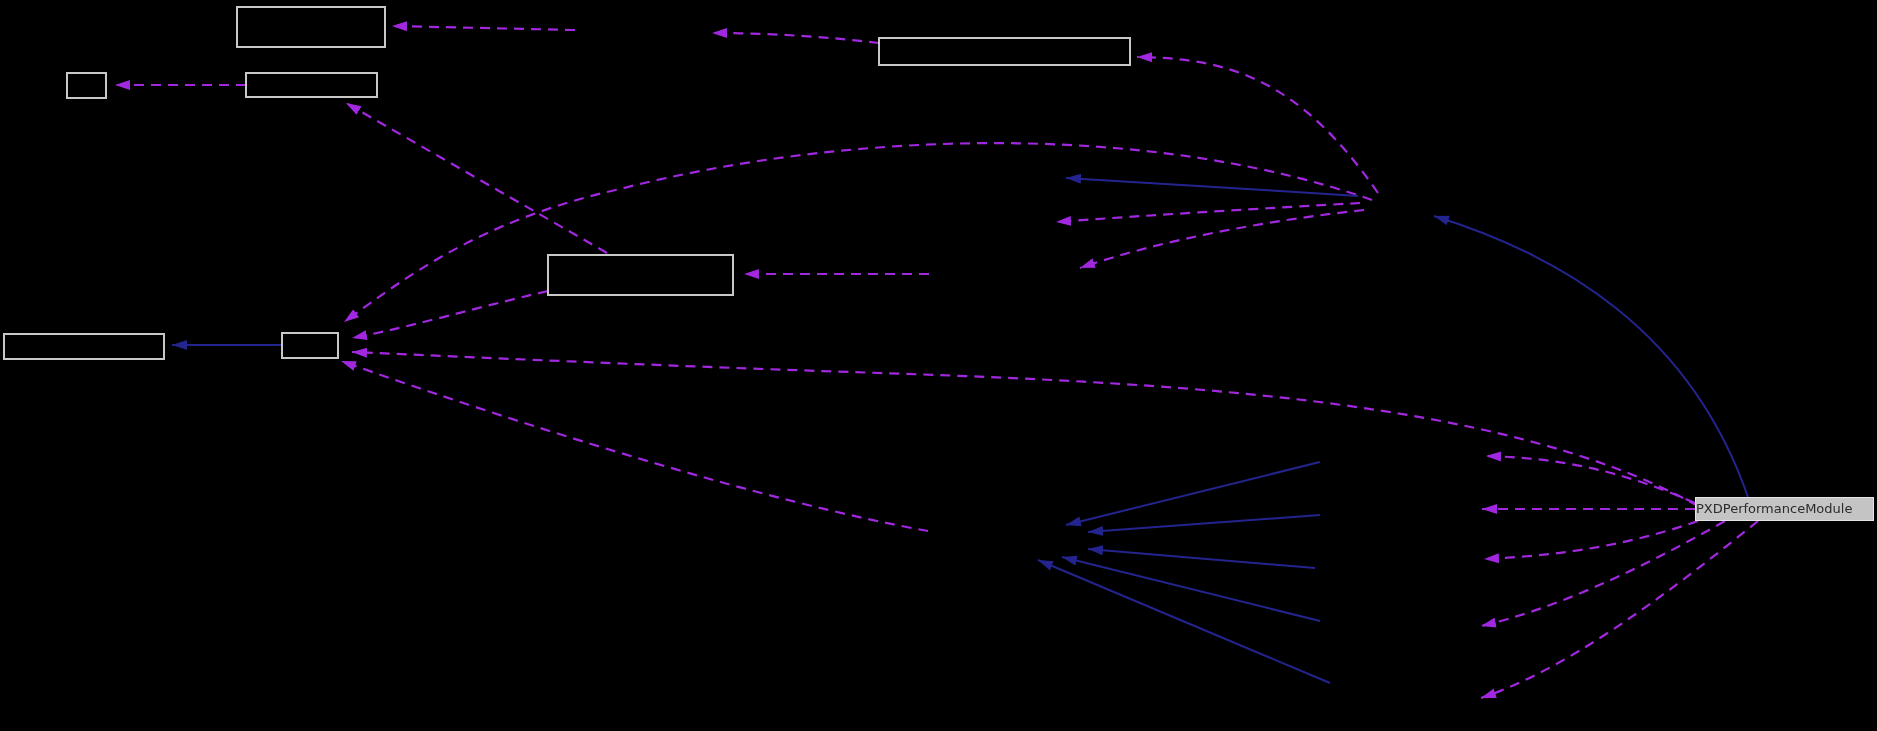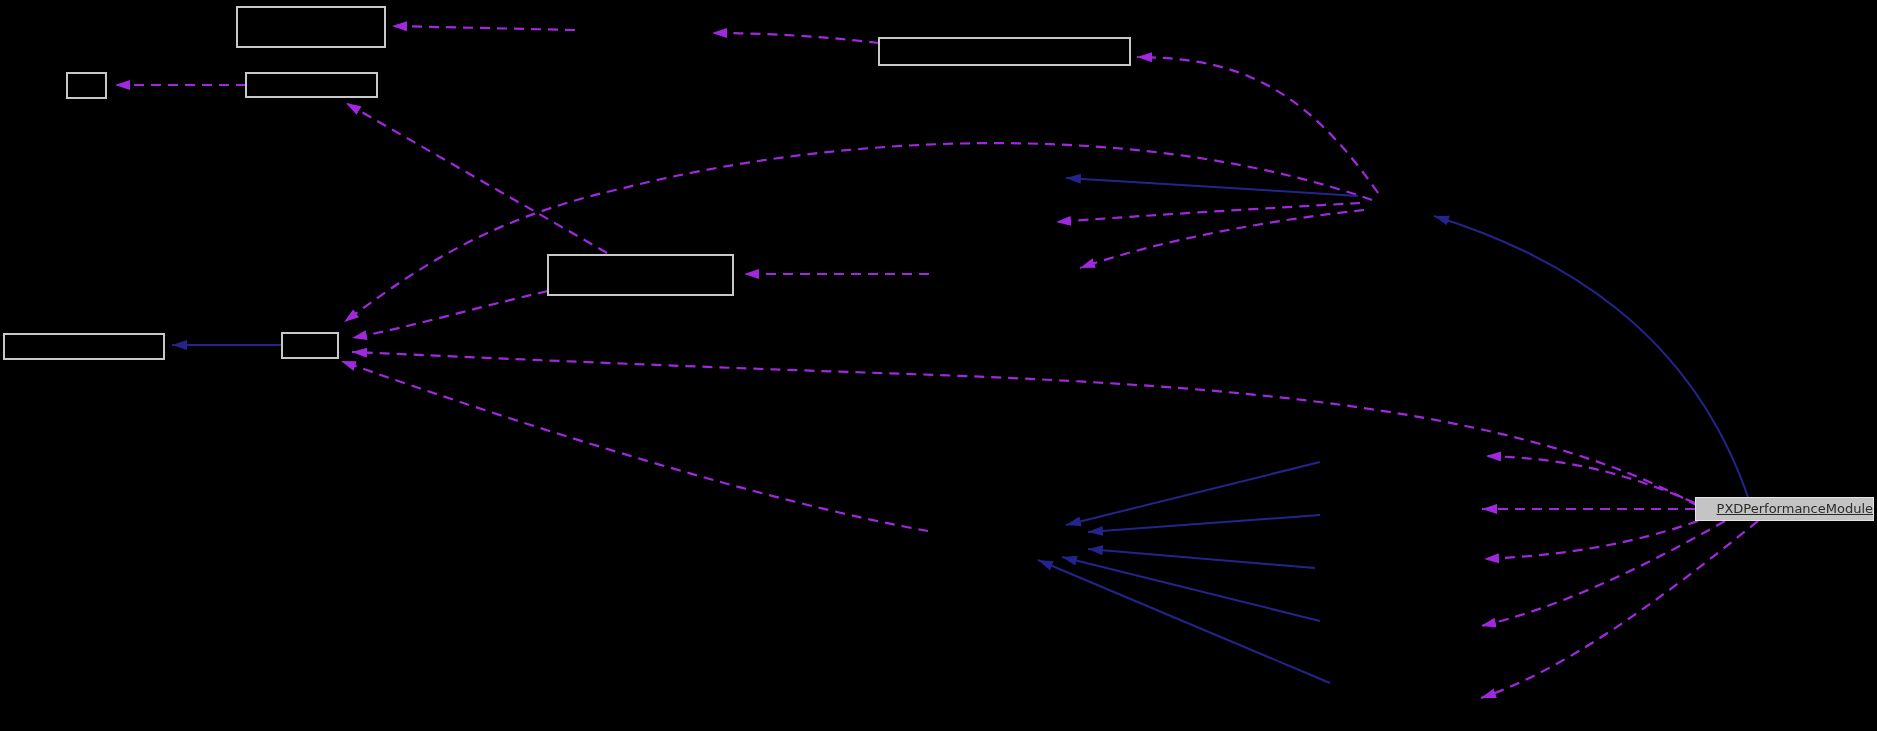--- a/index.html
+++ b/index.html
@@ -22,24 +22,23 @@
   svg{position:absolute;left:0;top:0;}
   .node-box{fill:none;stroke:var(--node-border);stroke-width:2px;}
   .edge-dashed{fill:none;stroke:var(--edge-dashed);stroke-width:2.2px;stroke-dasharray:10 7;}
   .edge-solid{fill:none;stroke:var(--edge-solid);stroke-width:2px;}
   #hl-node{
     position:absolute;
     left:1695px;top:497px;width:177px;height:22px;
     background:var(--hl-fill);
     border:1px solid var(--hl-border);
     color:var(--hl-text);
-    font-size:13px;line-height:22px;text-align:right;
+    font-size:13px;line-height:22px;text-align:left;
     white-space:nowrap;
     cursor:pointer;
-    text-decoration:underline;
   }
 </style>
 </head>
 <body>
 
 <svg width="1877" height="731" viewBox="0 0 1877 731">
   <defs>
     <marker id="arrow-p" markerUnits="userSpaceOnUse" markerWidth="16" markerHeight="12" refX="15" refY="6" orient="auto">
       <path d="M0,1 L15,6 L0,11 Z" fill="#A228E0"></path>
     </marker>

